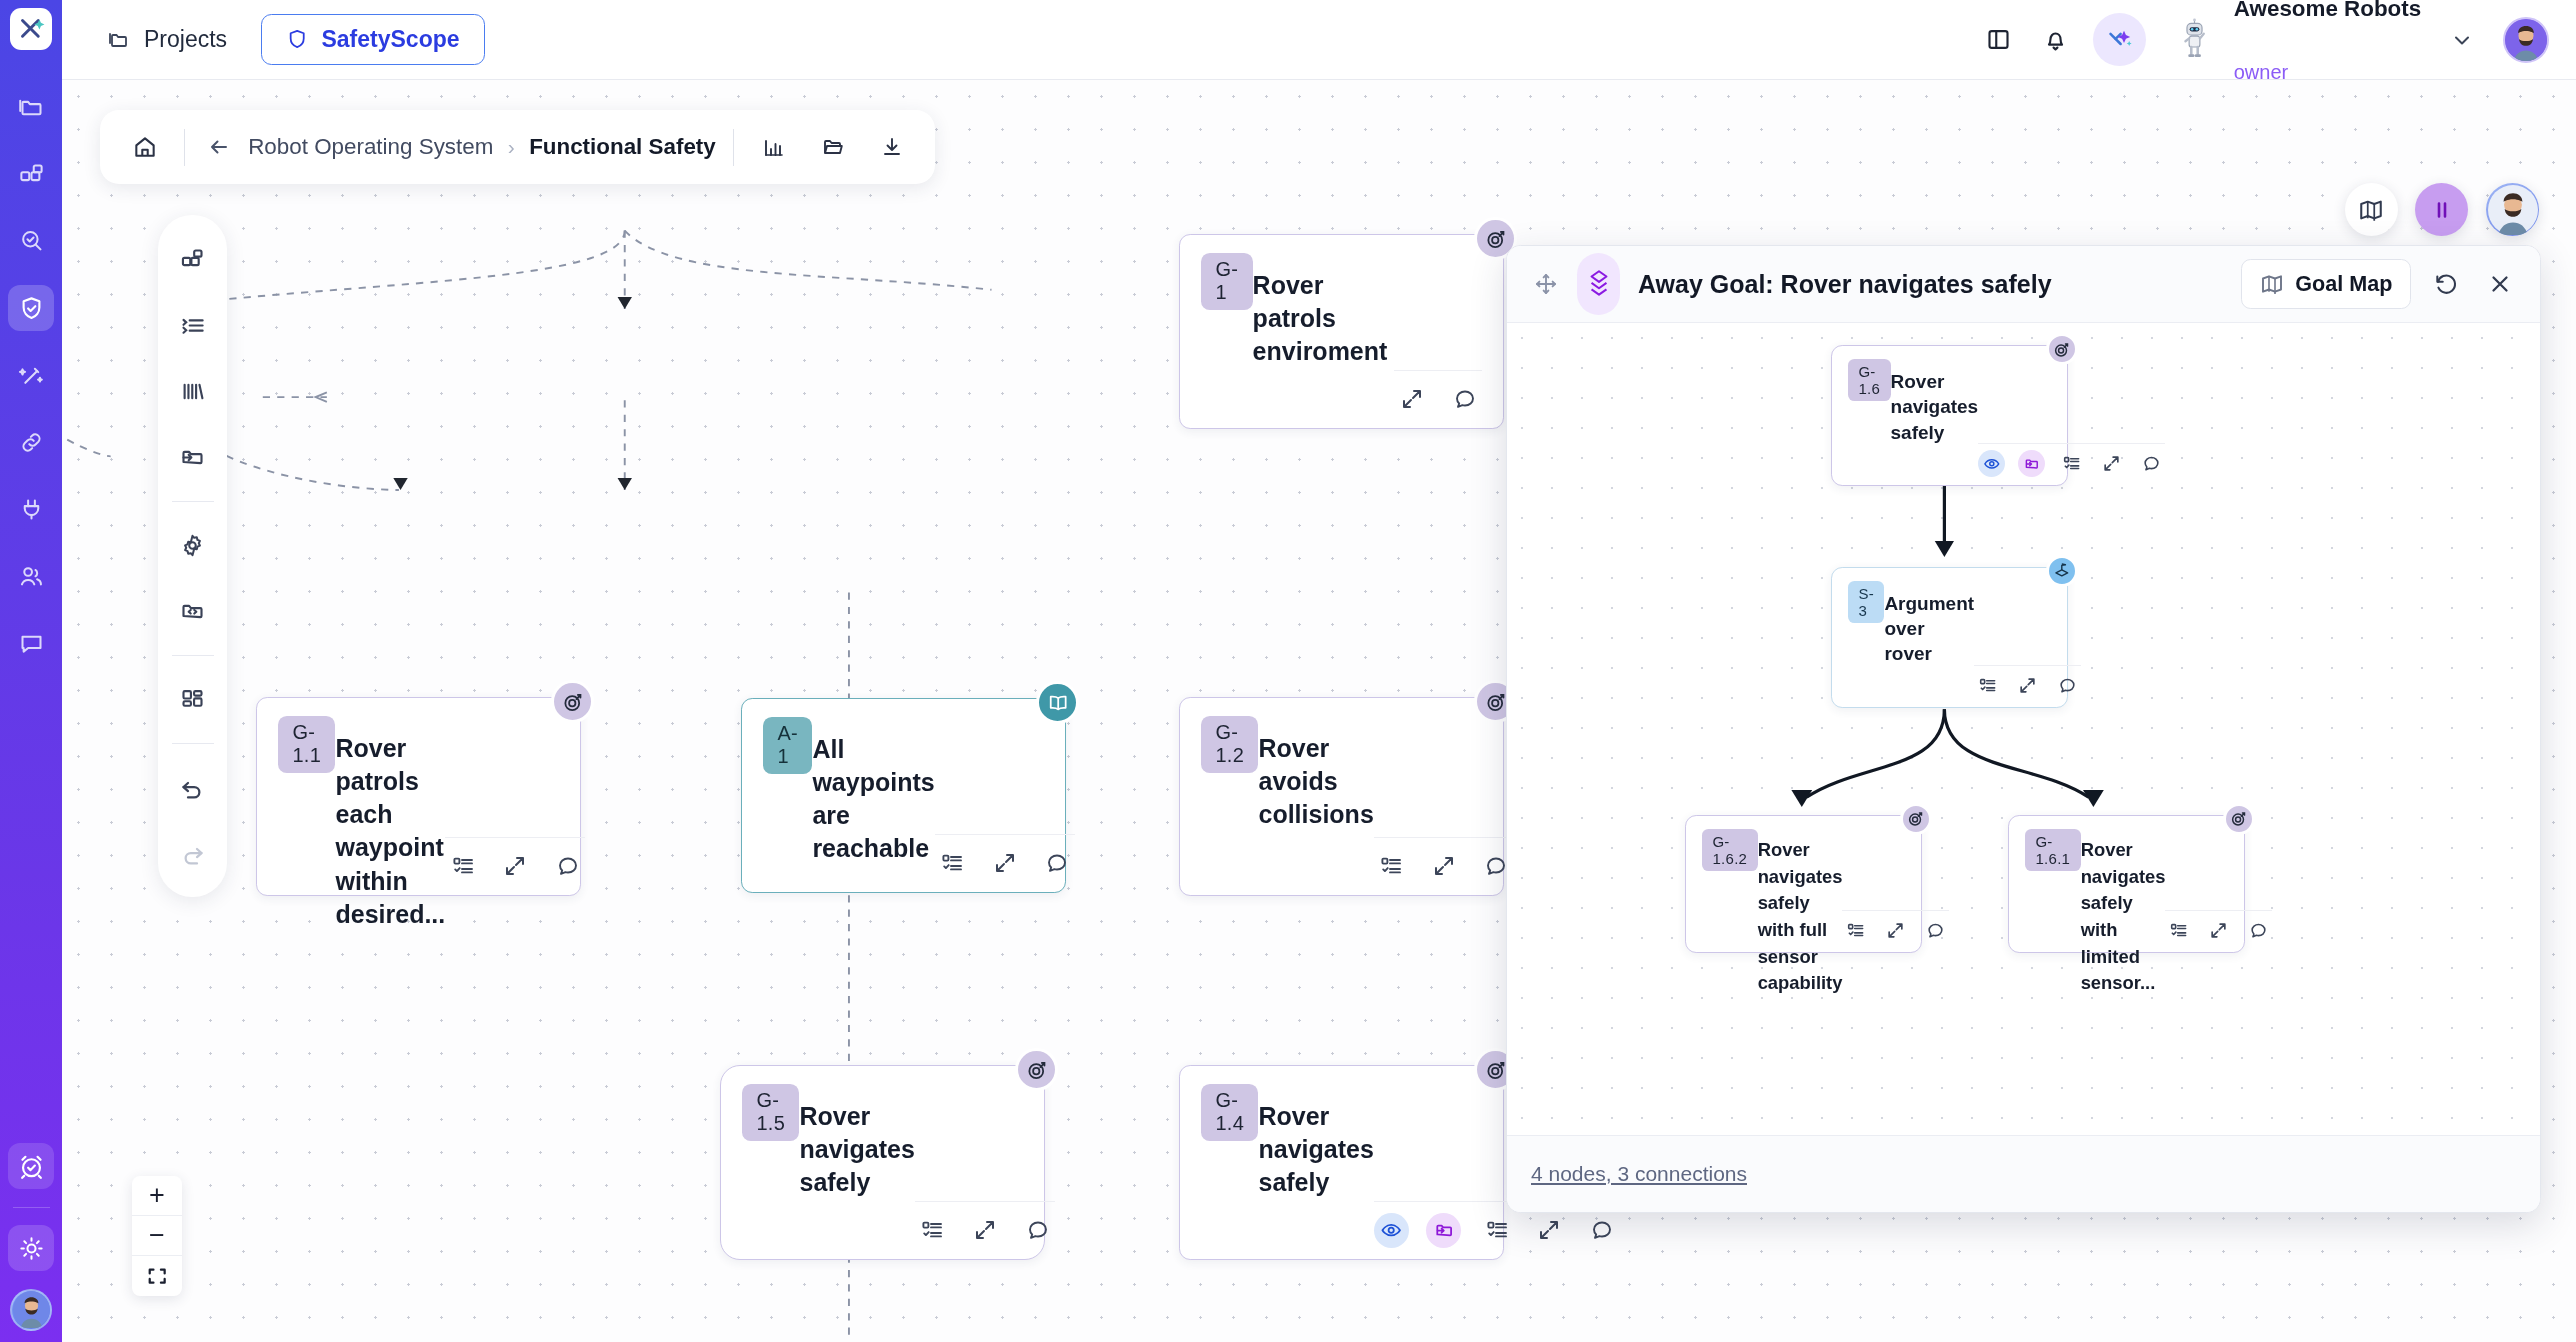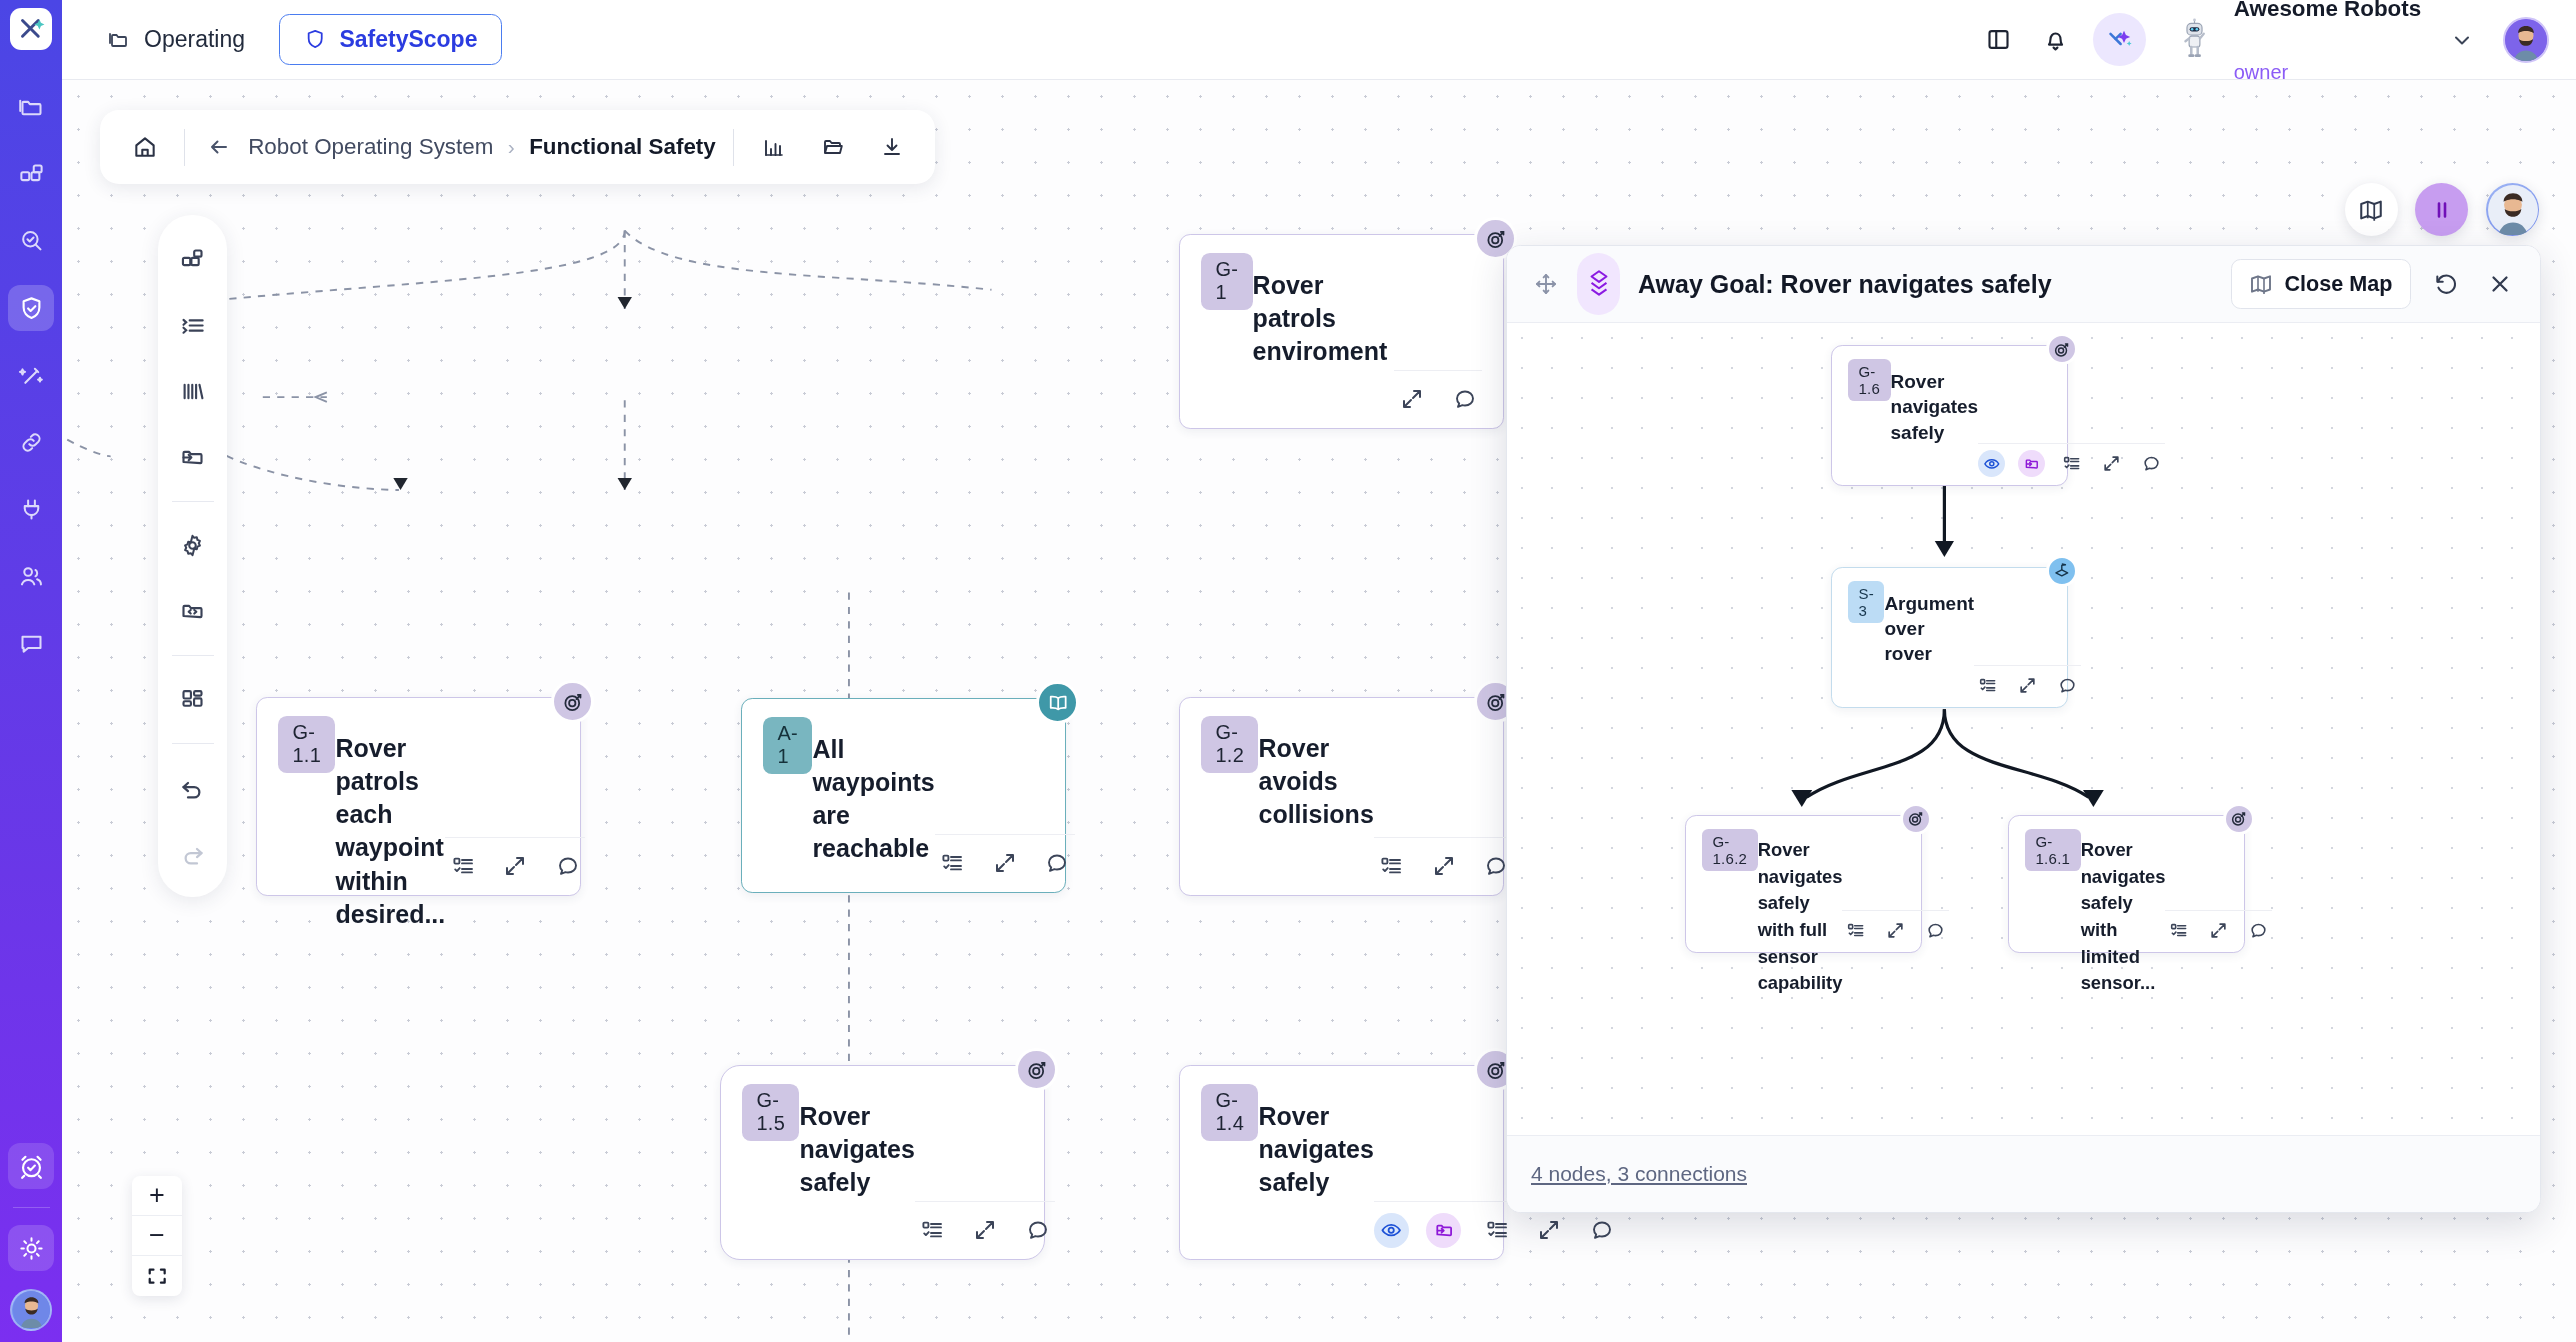--- a/index.html
+++ b/index.html
@@ -329,21 +329,21 @@
   </div>
 
   <div class="topbar">
     <div class="tb-projects">
       <span>
         <svg width="24" height="24" viewBox="0 0 24 24" fill="none" stroke="#3b4459" stroke-width="1.8" stroke-linecap="round" stroke-linejoin="round">
           <path d="M6 7h3.6L11 9h7a1 1 0 011 1v7a1 1 0 01-1 1H6a1 1 0 01-1-1V8a1 1 0 011-1z"></path>
           <path d="M3 6v9"></path>
         </svg>
       </span>
-      <span>Operating</span>
+      <span>Projects</span>
     </div>
     <div class="tb-tab">
       <span>
         <svg width="22.4" height="22.4" viewBox="0 0 24 24" fill="none" stroke="#2b3ce0" stroke-width="1.9" stroke-linejoin="round">
           <path d="M12 3l7 2.6v5.6c0 4.3-2.9 7.9-7 9.2-4.1-1.3-7-4.9-7-9.2V5.6z"></path>
         </svg>
       </span>
       <span>SafetyScope</span>
     </div>
 
@@ -798,21 +798,21 @@
       </div>
       <div class="ph-title">Away Goal: Rover navigates safely</div>
       <div class="ph-right">
         <div class="ph-showmap">
           <span>
             <svg width="24" height="24" viewBox="0 0 24 24" fill="none" stroke="#6e7689" stroke-width="1.9" stroke-linejoin="round">
               <path d="M3 6.5l6-2.2 6 2.2 6-2.2v13.2l-6 2.2-6-2.2-6 2.2z"></path>
               <path d="M9 4.3v15.4M15 6.5v15.4" stroke-width="1.6"></path>
             </svg>
           </span>
-          <span>Close Map</span>
+          <span>Goal Map</span>
         </div>
         <div class="ph-ico">
           <svg width="26" height="26" viewBox="0 0 24 24" fill="none" stroke="currentColor" stroke-width="1.9" stroke-linecap="round" stroke-linejoin="round">
             <path d="M4 5v5h5"></path>
             <path d="M4.6 10A8 8 0 1 1 5 15.4"></path>
           </svg>
         </div>
         <div class="ph-ico">
           <svg width="26" height="26" viewBox="0 0 24 24" fill="none" stroke="currentColor" stroke-width="2.1" stroke-linecap="round">
             <path d="M6 6l12 12M18 6L6 18"></path>

